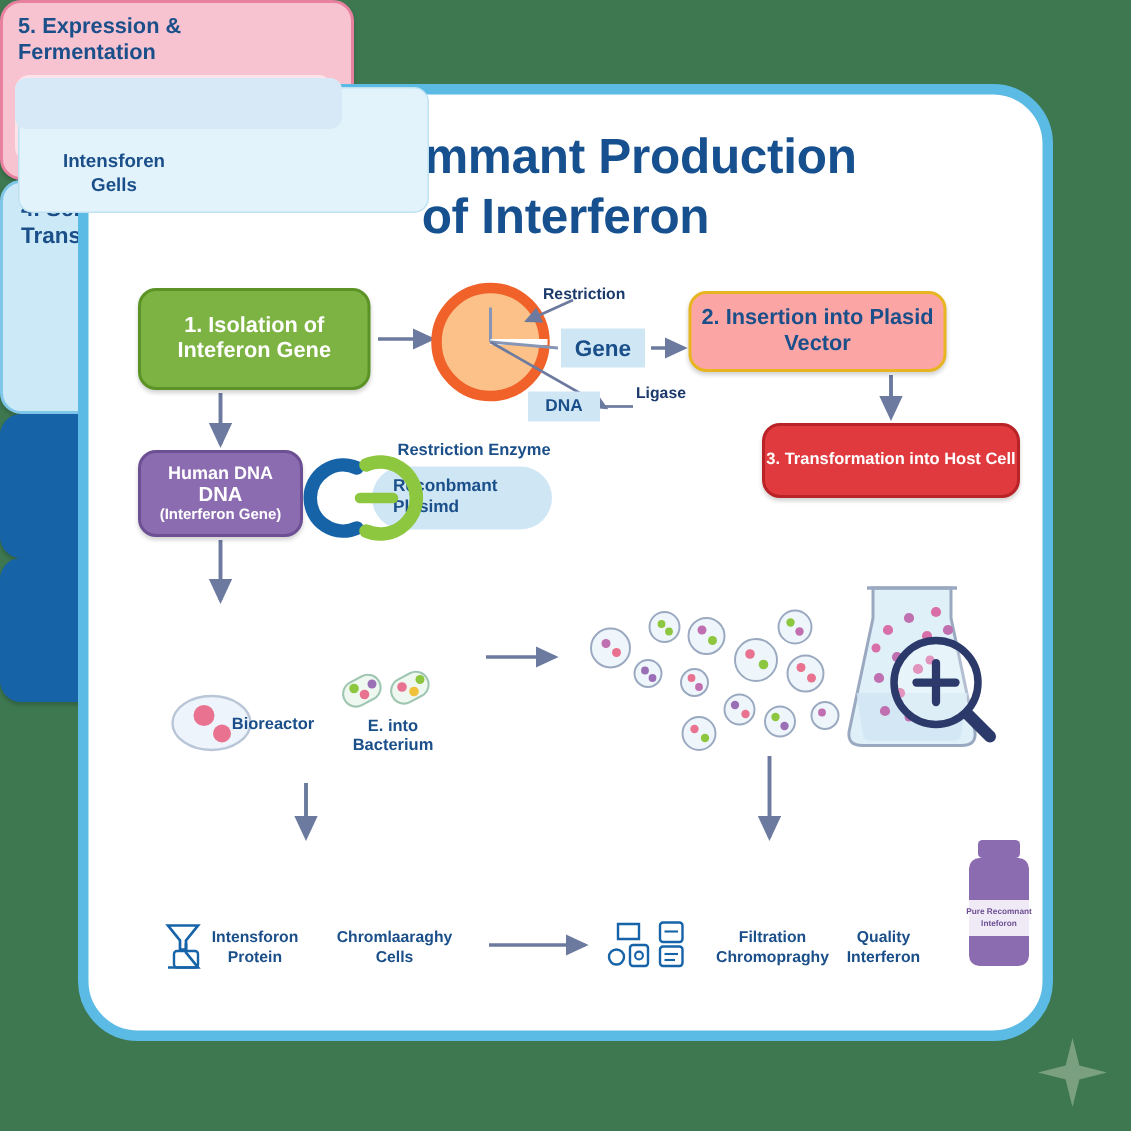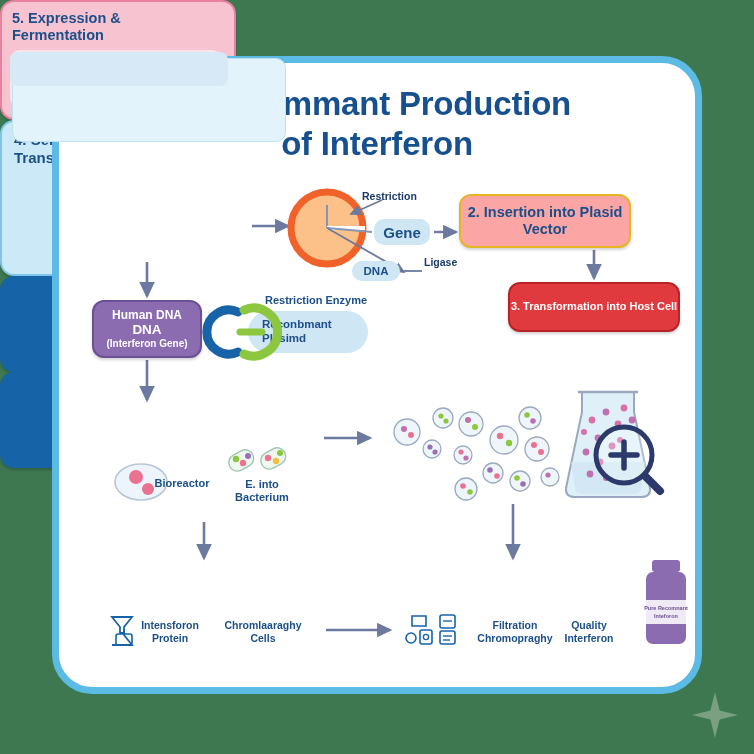--- a/index.html
+++ b/index.html
@@ -97,21 +97,21 @@
         border-radius:14px;display:block;box-shadow:0 2px 3px rgba(0,0,0,.2);}
   #box6b .hdr{color:#ffffff;font-size:14.5px;font-weight:bold;text-align:center;
         padding-top:10px;line-height:1.2;}
   #box6b .inner{position:absolute;left:10px;top:52px;width:218px;height:34px;
         background:#d7e9f7;border-radius:8px;}
 
   .ftxt{position:absolute;color:#1b4f8a;font-size:10.5px;font-weight:bold;
         text-align:center;line-height:1.25;}
 
   
-  .labelPill{position:absolute;background:#cfe6f5;border-radius:10px;color:#1b4f8a;
+  .labelPill{position:absolute;background:#cfe6f5;border-radius:0;color:#1b4f8a;
         font-weight:bold;display:flex;align-items:center;justify-content:center;}
   #lblGene{left:374px;top:219px;width:56px;height:26px;font-size:15px;}
   #lblDNA{left:352px;top:261px;width:48px;height:20px;font-size:11.5px;}
   #lblRestriction{position:absolute;left:362px;top:190px;color:#1b3a6b;
         font-size:10.5px;font-weight:bold;}
   #lblLigase{position:absolute;left:424px;top:256px;color:#1b3a6b;
         font-size:10.5px;font-weight:bold;}
 
   .bioLabel{position:absolute;color:#1b4f8a;font-size:11px;font-weight:bold;text-align:center;line-height:1.2;}
 
@@ -152,20 +152,23 @@
     <line x1="326" y1="630" x2="390" y2="630" stroke="#6b7a9e" stroke-width="2.4" marker-end="url(#ah)"></line>
 
     <line x1="672" y1="334" x2="672" y2="352" stroke="#6b7a9e" stroke-width="0"></line>
   </svg>
 
   <div class="title">
     <div>Reconmmant Production</div>
     <div>of Interferon</div>
   </div>
 
+  <div class="box" id="box1">
+    <span>1. Isolation of Inteferon Gene</span>
+  </div>
 
   <svg class="layer">
     <circle cx="327" cy="228" r="36" fill="#fbc189" stroke="#f0622a" stroke-width="7"></circle>
     <circle cx="327" cy="228" r="29" fill="#fbc189" stroke="#fdfdfd" stroke-width="0"></circle>
     <path d="M327 228 L327 205" stroke="#8796b5" stroke-width="2"></path>
     <path d="M327 228 L365 228" stroke="#ffffff" stroke-width="4"></path>
     <path d="M327 228 L372 232" stroke="#8796b5" stroke-width="2"></path>
     <path d="M327 228 L404 272" stroke="#6b7a9e" stroke-width="1.8" marker-end="url(#ah)"></path>
     <path d="M382 200 L351 214" stroke="#6b7a9e" stroke-width="1.8" marker-end="url(#ah)"></path>
     <line x1="401" y1="271" x2="422" y2="271" stroke="#6b7a9e" stroke-width="1.8"></line>
@@ -224,20 +227,21 @@
   </svg>
   <div class="bioLabel" style="left:147px;top:477px;width:70px;">Bioreactor</div>
   <div class="bioLabel" style="left:222px;top:478px;width:80px;">E. into Bacterium</div>
 
   <div id="box4">
     <div class="hdr">
       <div>4. Selection</div>
       <div>Transforned Cells</div>
     </div>
     <div class="inner"></div>
+    <div class="cellsLabel">Intensforen Gells</div>
   </div>
 
   <svg class="layer">
     <g fill="#eef6fb" stroke="#9aa9c0" stroke-width="1.3">
       <circle cx="407" cy="432" r="13"></circle>
         <circle cx="443" cy="418" r="10"></circle>
       <circle cx="432" cy="449" r="9"></circle>
         <circle cx="471" cy="424" r="12"></circle>
       <circle cx="463" cy="455" r="9"></circle>
         <circle cx="504" cy="440" r="14"></circle>

